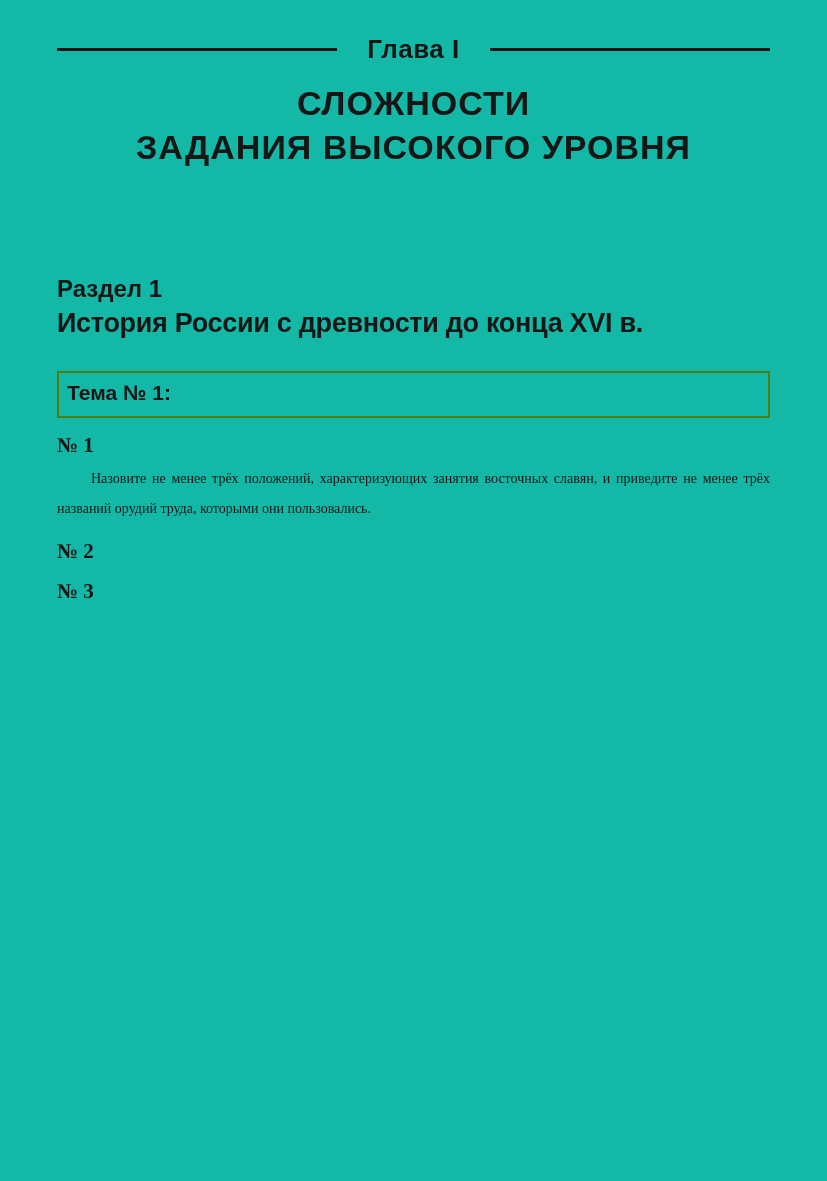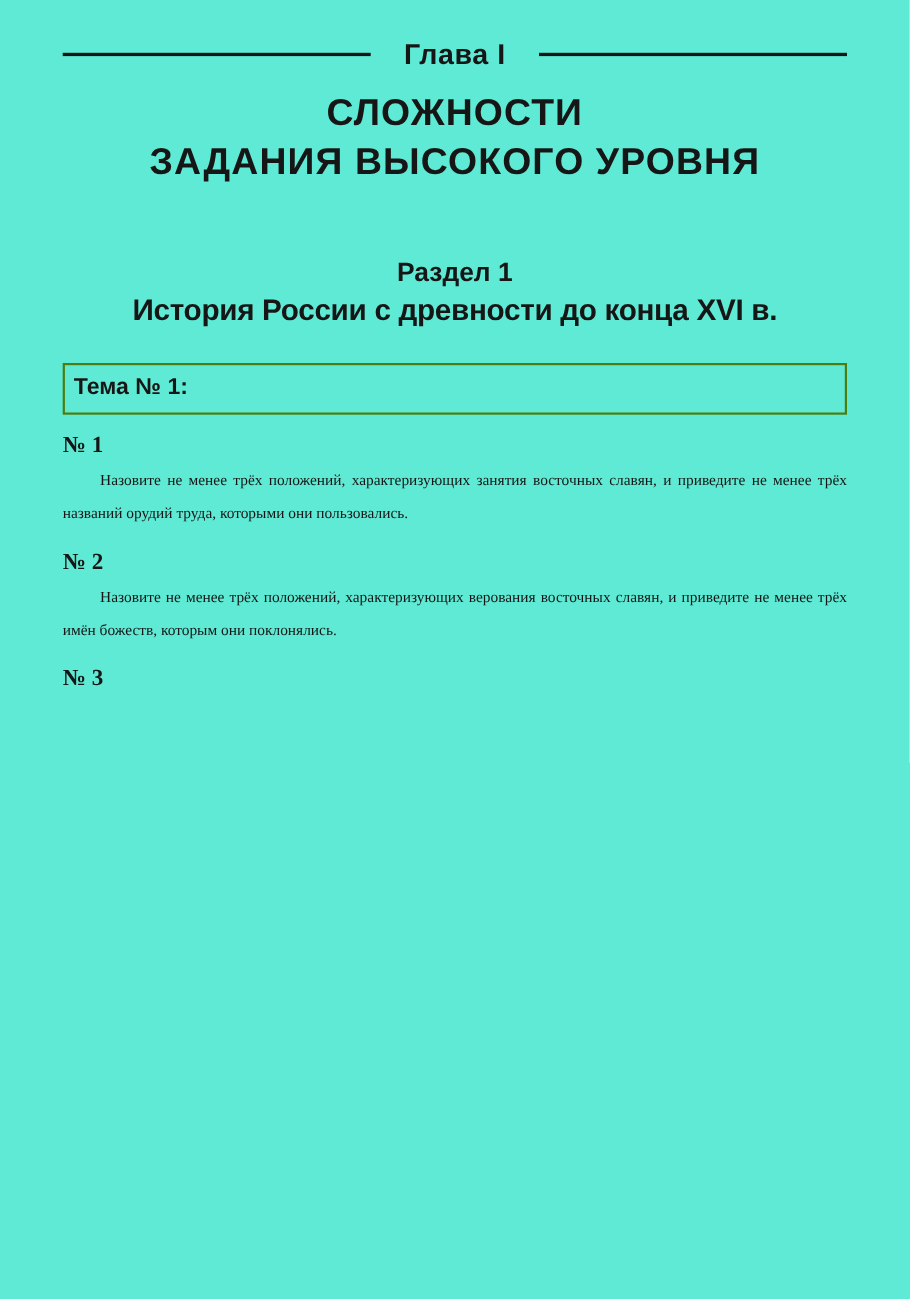--- a/index.html
+++ b/index.html
@@ -6,21 +6,21 @@
   html, body { background: #ffffff; }
   body {
     width: 827px; height: 1181px;
     font-family: "Liberation Serif", serif;
     color: #161616;
     overflow: hidden;
   }
   .page {
     width: 827px; height: 1181px;
     padding: 30px 57px 0 57px;
-    background: #5eead4;
+    background: #14b8a6;
   }
   
   .chapter-header {
     display: flex; align-items: center;
     margin-top: 4px;
   }
   .rule {
     flex: 1; height: 3px; background: #161616;
   }
   .chapter-label {
@@ -33,21 +33,21 @@
   .chapter-title {
     margin-top: 16px;
     text-align: center;
     font-family: "Liberation Sans", sans-serif;
     font-weight: 700; font-size: 34px;
     line-height: 44px;
     letter-spacing: 1px;
   }
   .chapter-title span { display: block; }
   
-  .section-head { margin-top: 65px; text-align: center; }
+  .section-head { margin-top: 106px; }
   .section-label {
     font-family: "Liberation Sans", sans-serif;
     font-weight: 700; font-size: 24px;
     margin-bottom: 5px;
   }
   .section-title {
     font-family: "Liberation Sans", sans-serif;
     font-weight: 700; font-size: 27px;
     letter-spacing: -0.3px;
     white-space: nowrap;
@@ -110,21 +110,20 @@
 
   <section class="tasks">
 
     <div class="task">
       <div class="task-number">№ 1</div>
       <p class="task-text">Назовите не менее трёх положений, характеризующих занятия восточных славян, и приведите не менее трёх названий орудий труда, которыми они пользовались.</p>
     </div>
 
     <div class="task">
       <div class="task-number">№ 2</div>
-      <p class="task-text">Назовите не менее трёх положений, характеризующих верования восточных славян, и приведите не менее трёх имён божеств, которым они поклонялись.</p>
     </div>
 
     <div class="task">
       <div class="task-number">№ 3</div>
     </div>
 
   </section>
 
 </div>
 

